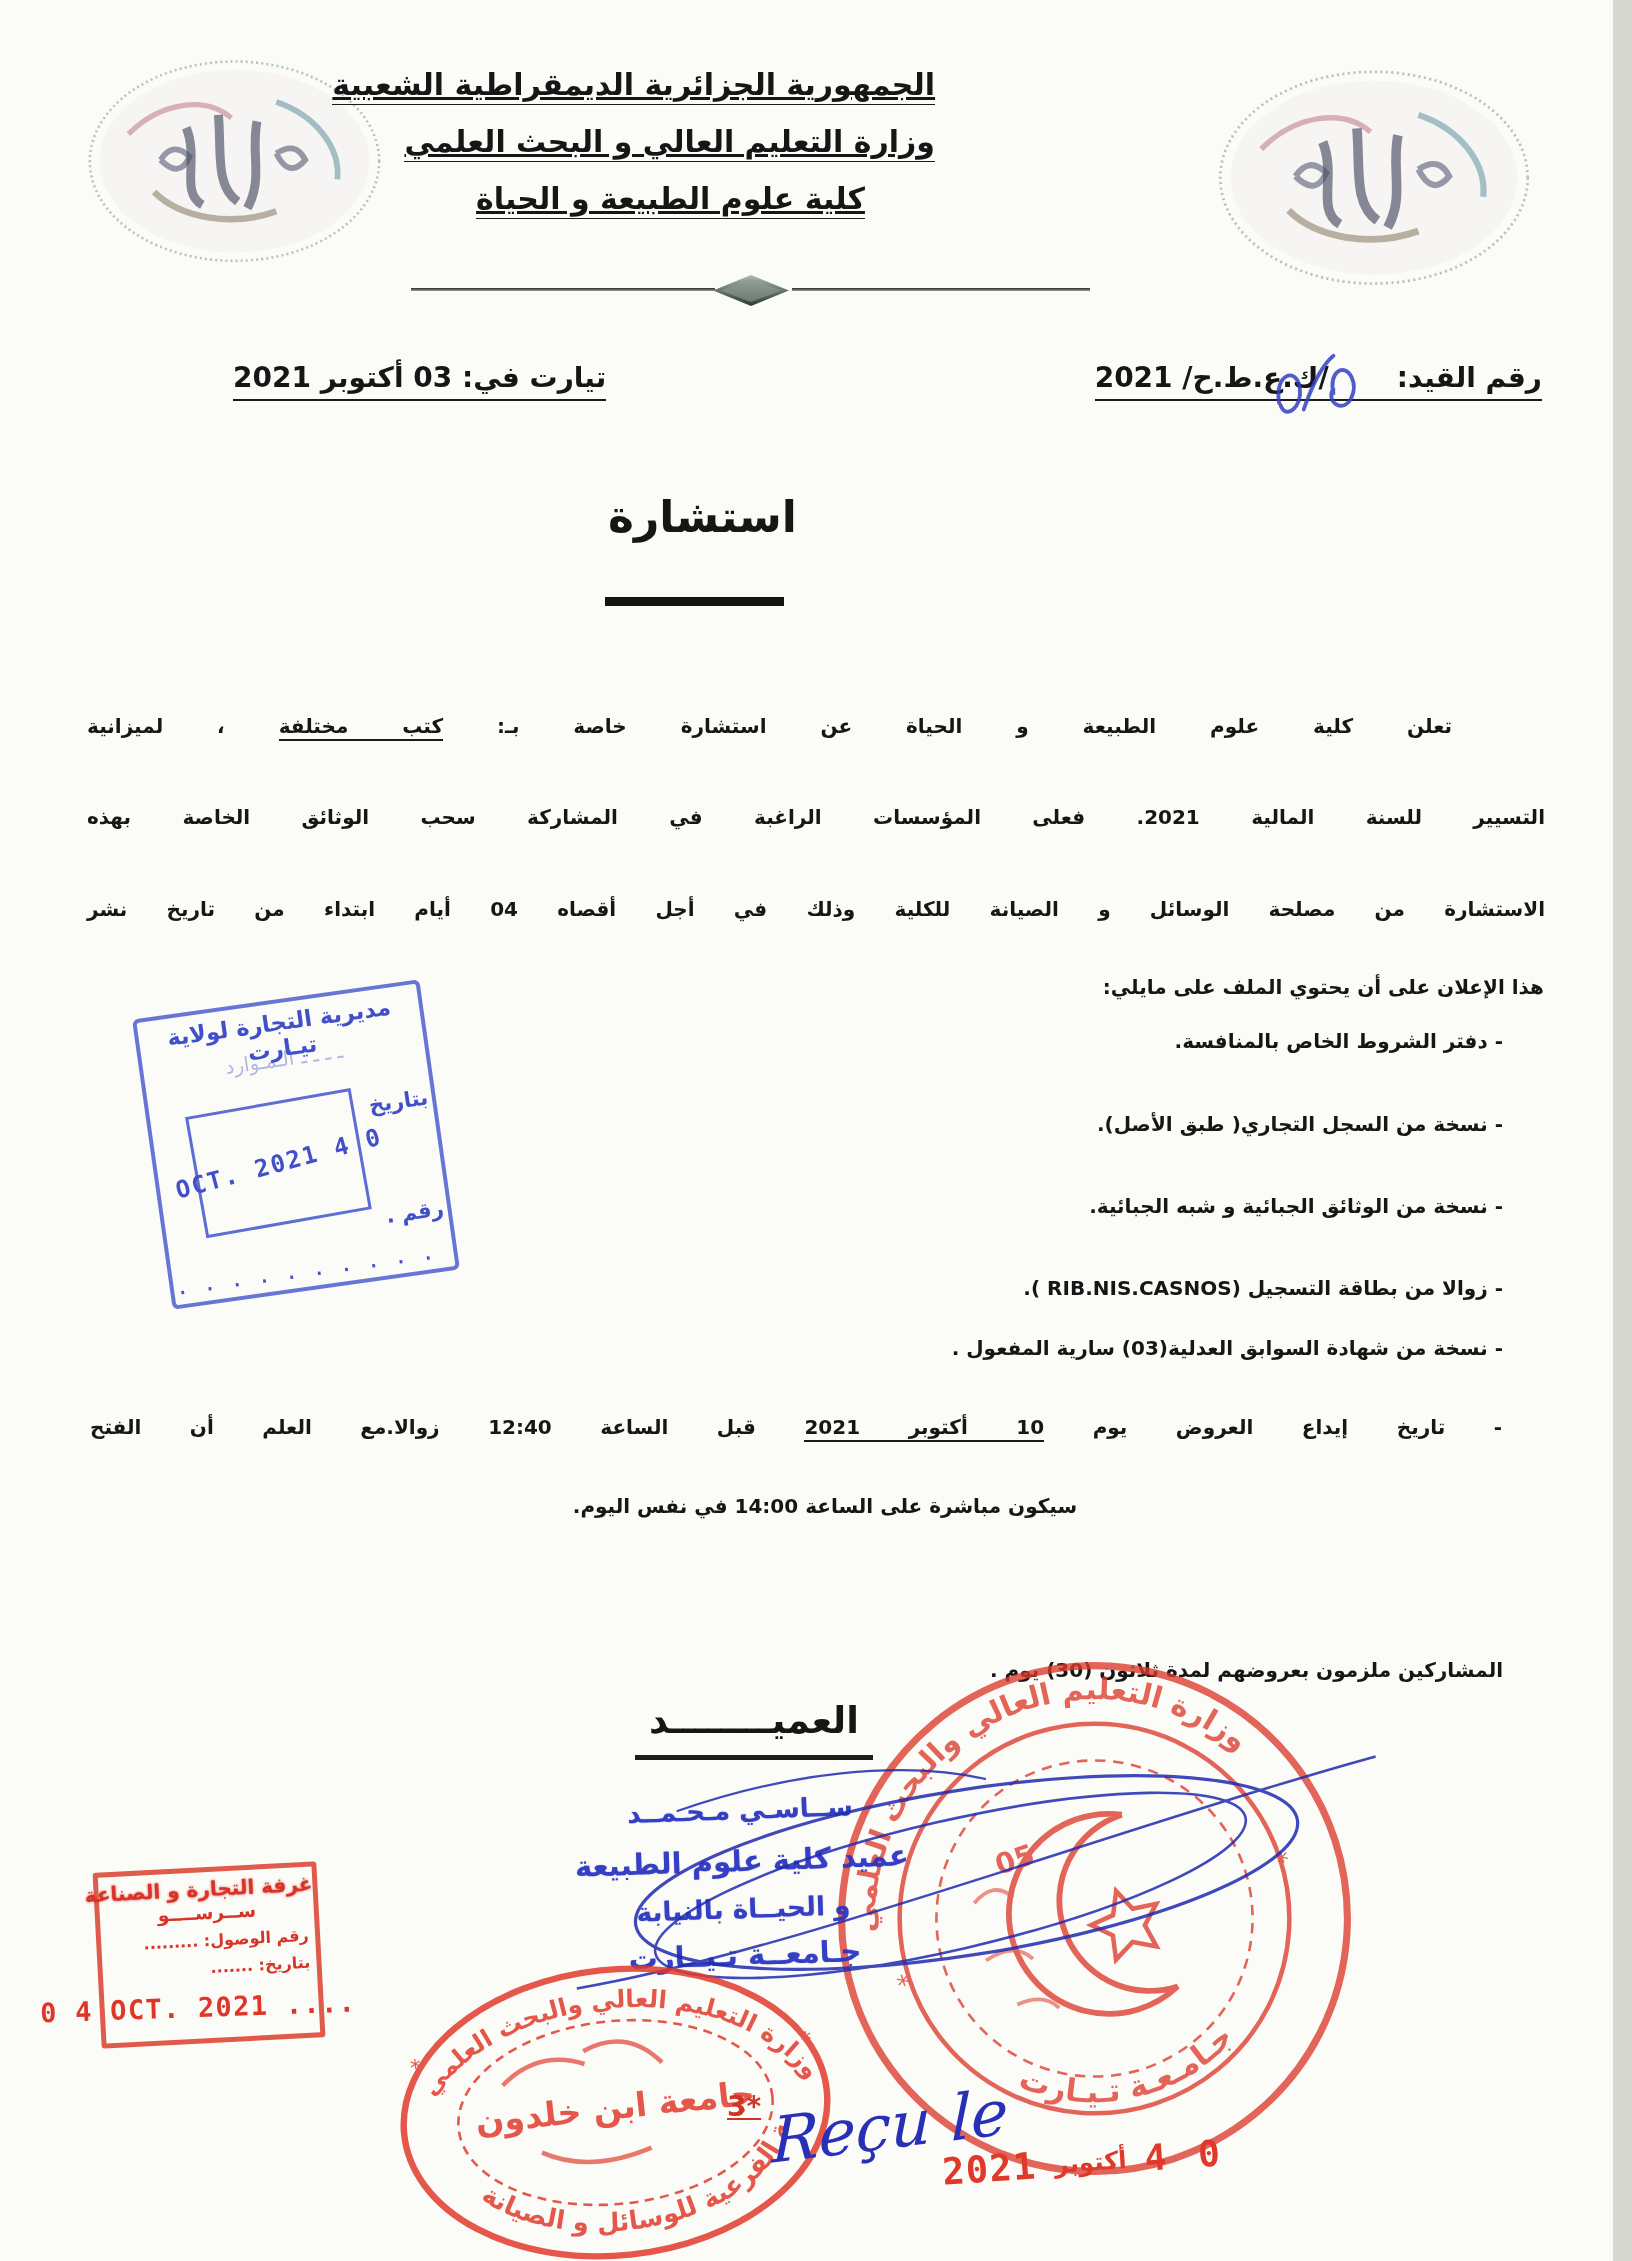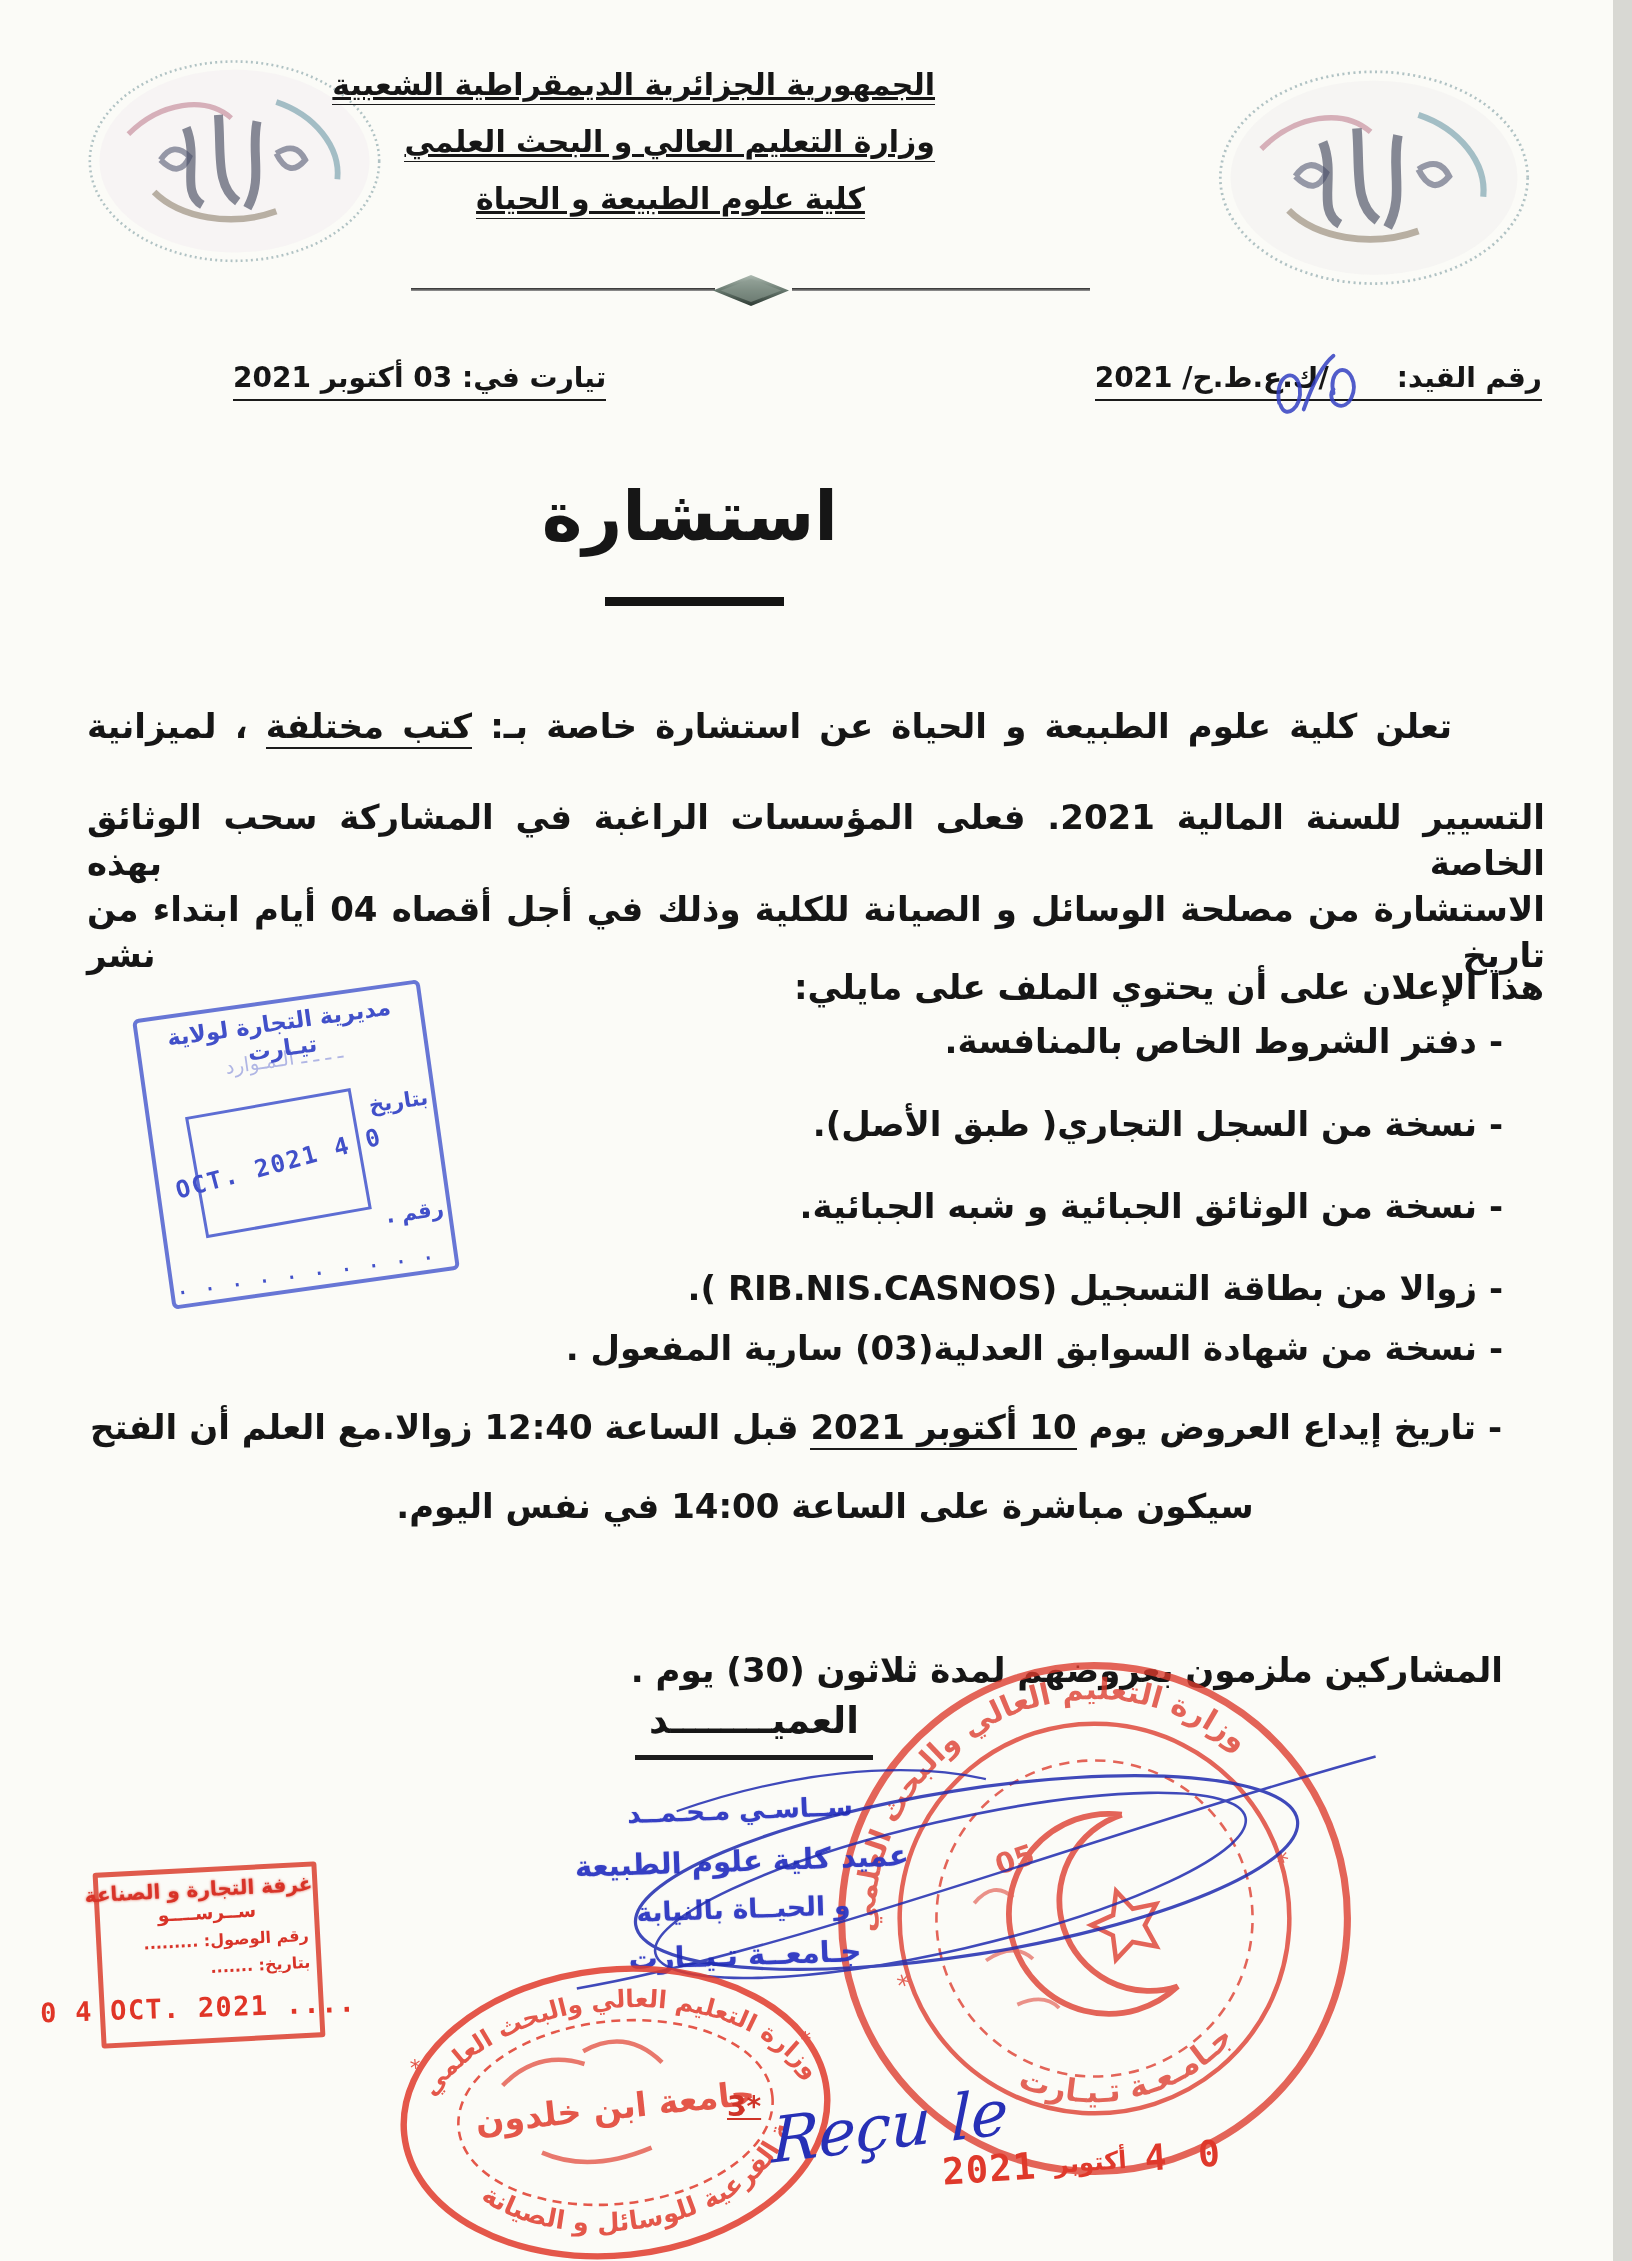--- a/index.html
+++ b/index.html
@@ -13,24 +13,24 @@
   .rtl{direction:rtl; unicode-bidi:plaintext;}
   .ul{border-bottom:2.6px solid #1b1b1b; padding-bottom:3.2px;}
   
   .hdr{left:406px; top:59px; width:529px; text-align:center; font-weight:bold; font-size:30px;}
   .hdr .hline{height:57px; line-height:52px; white-space:nowrap;text-decoration:underline;}
   .hdr .ul{border-bottom:1.9px solid #1b1b1b; padding-bottom:1.9px;}
   
   .meta{top:361px; font-size:28px; font-weight:bold; white-space:nowrap;}
   .meta .ul{padding-bottom:5.2px;}
   
-  .doc-title{left:567px; top:476px; width:271px; text-align:center; font-size:69px; font-weight:bold;}
+  .doc-title{left:567px; top:491px; width:271px; text-align:center; font-size:44px; font-weight:bold;}
   .title-bar{left:605px; top:597px; width:179px; height:9px; background:#141414;}
   
-  .bline{position:absolute; font-size:34px; font-weight:600; height:46px; line-height:46px; white-space:nowrap;}
+  .bline{position:absolute; font-size:20px; font-weight:600; height:46px; line-height:46px; white-space:nowrap;}
   .just{left:87px; width:1458px; text-align:justify; text-align-last:justify; direction:rtl; white-space:normal;}
   .bold-ul{font-weight:800; border-bottom:2.6px solid #1b1b1b; padding-bottom:1.3px;}
   .items .bline{right:129px; direction:rtl;}
   .closing-center{left:374px; width:902px; text-align:center; direction:rtl;}
   .closing-right{right:251px; direction:rtl; font-weight:700;}
   
   .dean{left:612px; top:1699px; width:284px; text-align:center; font-size:37px; font-weight:bold; white-space:nowrap;}
   .dean-bar{left:635px; top:1755px; width:238px; height:4.5px; background:#1d1d1d;}
   
   .stamp-commerce{

